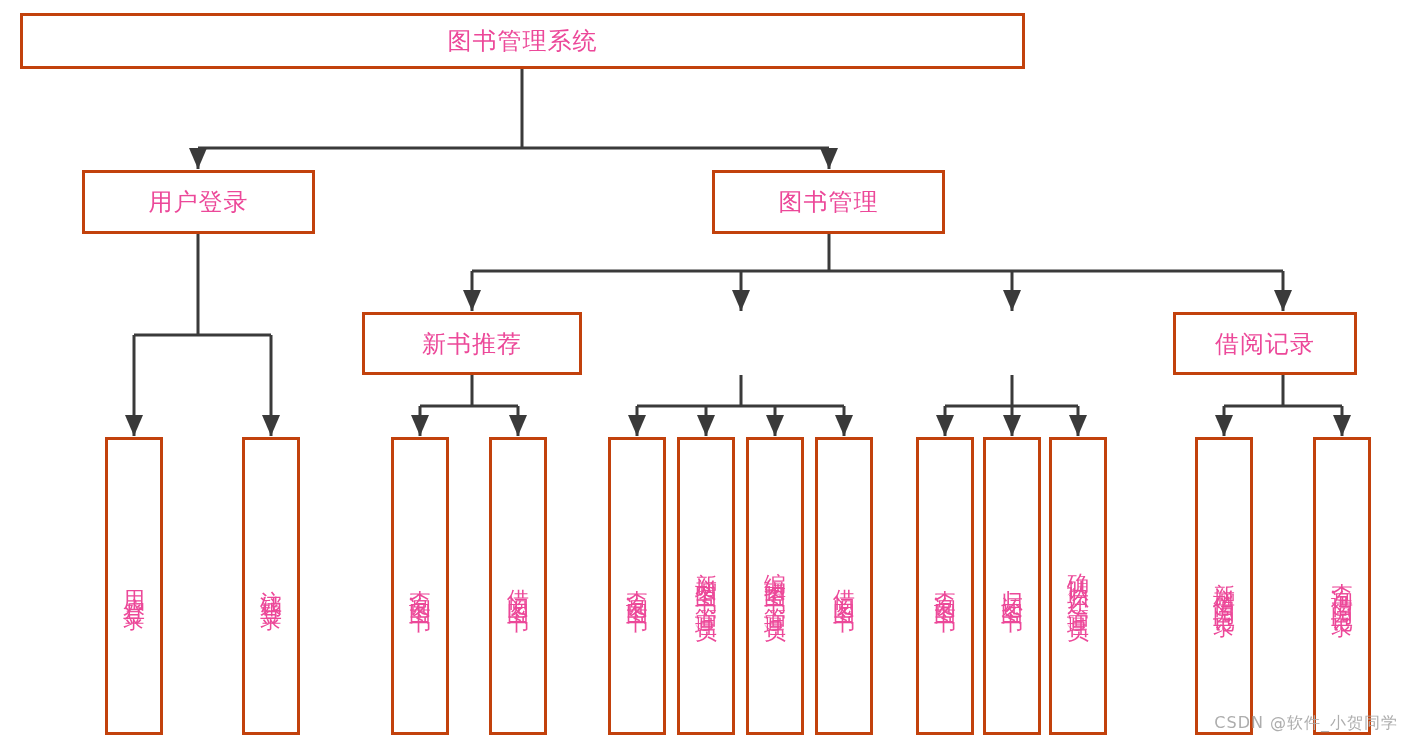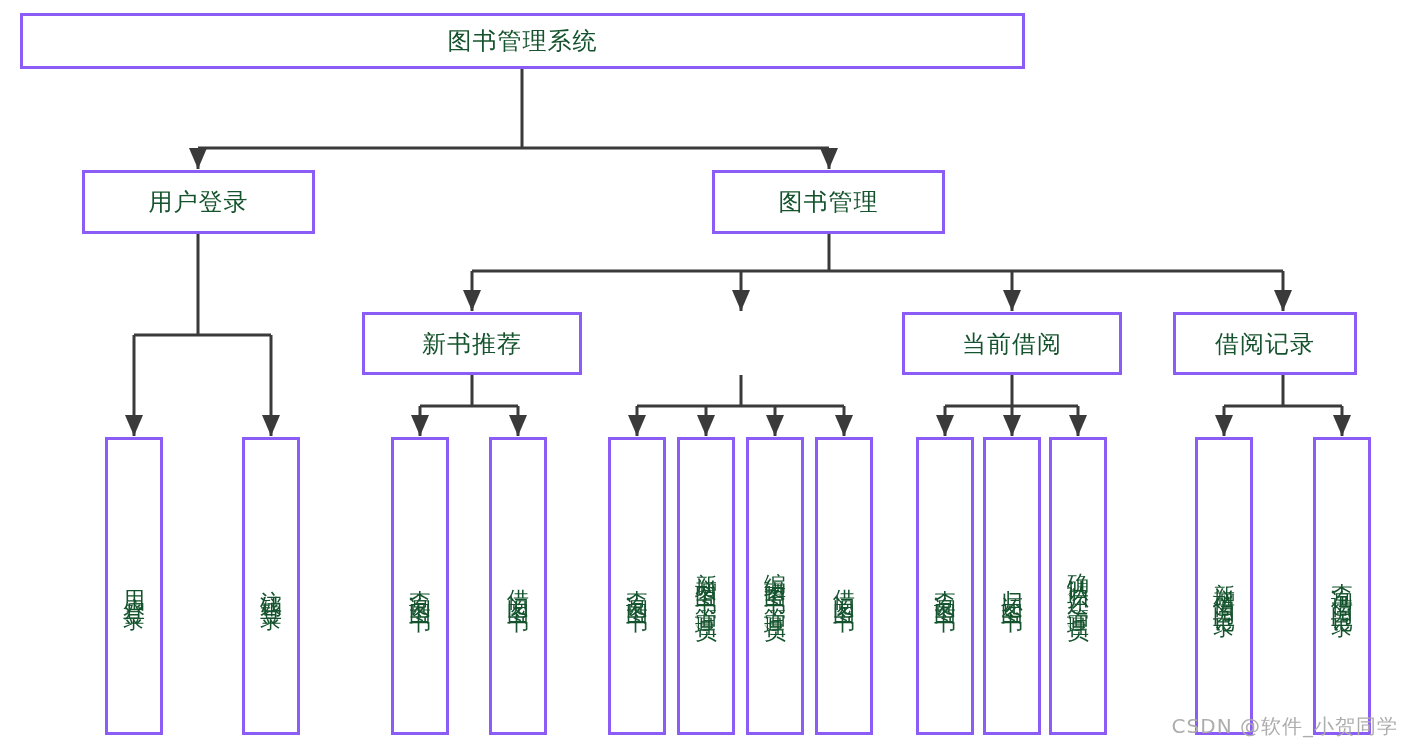--- a/index.html
+++ b/index.html
@@ -13,22 +13,22 @@
   }
   .wires {
     position: absolute;
     left: 0; top: 0;
     width: 1405px; height: 747px;
   }
   .box {
     position: absolute;
     box-sizing: border-box;
     background: #ffffff;
-    border: 3px solid #8b5cf6;
-    color: #14532d;
+    border: 3px solid #c2410c;
+    color: #ec4899;
     display: flex;
     align-items: center;
     justify-content: center;
     text-align: left;
   }
   .hbox {
     font-size: 24px;
     letter-spacing: 1px;
     line-height: 1;
   }
@@ -39,21 +39,21 @@
     letter-spacing: 7px;
     line-height: 1;
     top: 437px;
     width: 58px;
     height: 298px;
   }
   .watermark {
     position: absolute;
     top: 713px;
     right: 7px;
-    font-size: 20px;
+    font-size: 16px;
     color: #adadad;
     letter-spacing: 1px;
     white-space: nowrap;
     z-index: 5;
   }
 </style>
 </head>
 <body>
 
 <div class="canvas">
@@ -112,21 +112,20 @@
       <line x1="1342" y1="406" x2="1342" y2="436" marker-end="url(#ah)"></line>
     </g>
   </svg>
 
   <div class="box hbox" style="left:20px;top:13px;width:1005px;height:56px">图书管理系统</div>
 
   <div class="box hbox" style="left:82px;top:170px;width:233px;height:64px">用户登录</div>
   <div class="box hbox" style="left:712px;top:170px;width:233px;height:64px">图书管理</div>
 
   <div class="box hbox" style="left:362px;top:312px;width:220px;height:63px">新书推荐</div>
-  <div class="box hbox" style="left:902px;top:312px;width:220px;height:63px">当前借阅</div>
   <div class="box hbox" style="left:1173px;top:312px;width:184px;height:63px">借阅记录</div>
 
   <div class="box vbox" style="left:105px">用户登录</div>
   <div class="box vbox" style="left:242px">注销登录</div>
 
   <div class="box vbox" style="left:391px">查询图书</div>
   <div class="box vbox" style="left:489px">借阅图书</div>
 
   <div class="box vbox" style="left:608px">查询图书</div>
   <div class="box vbox" style="left:677px">新增图书（管理员）</div>

